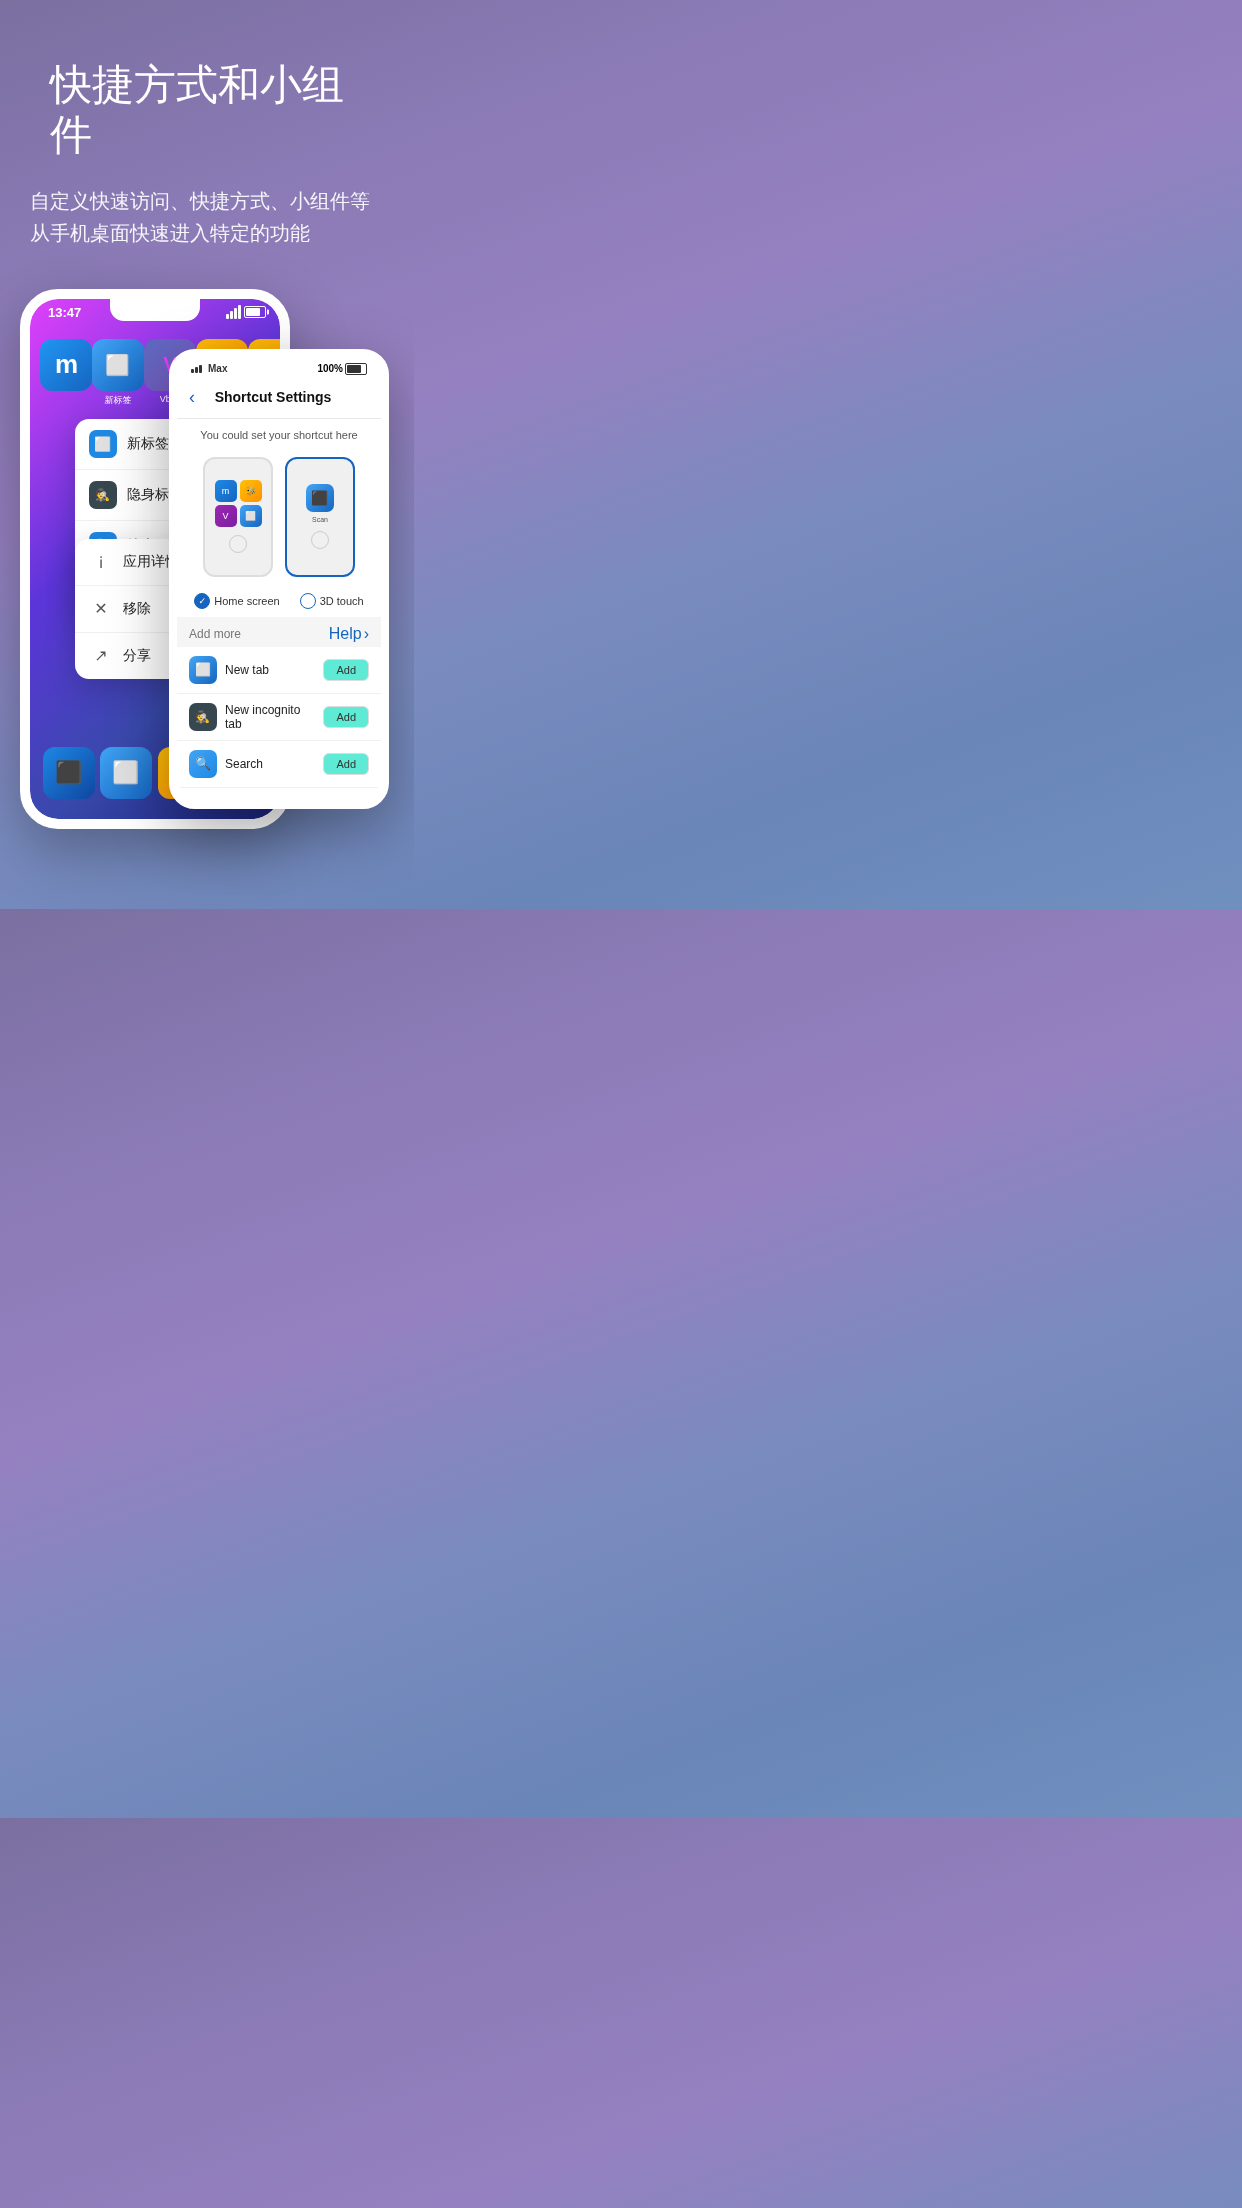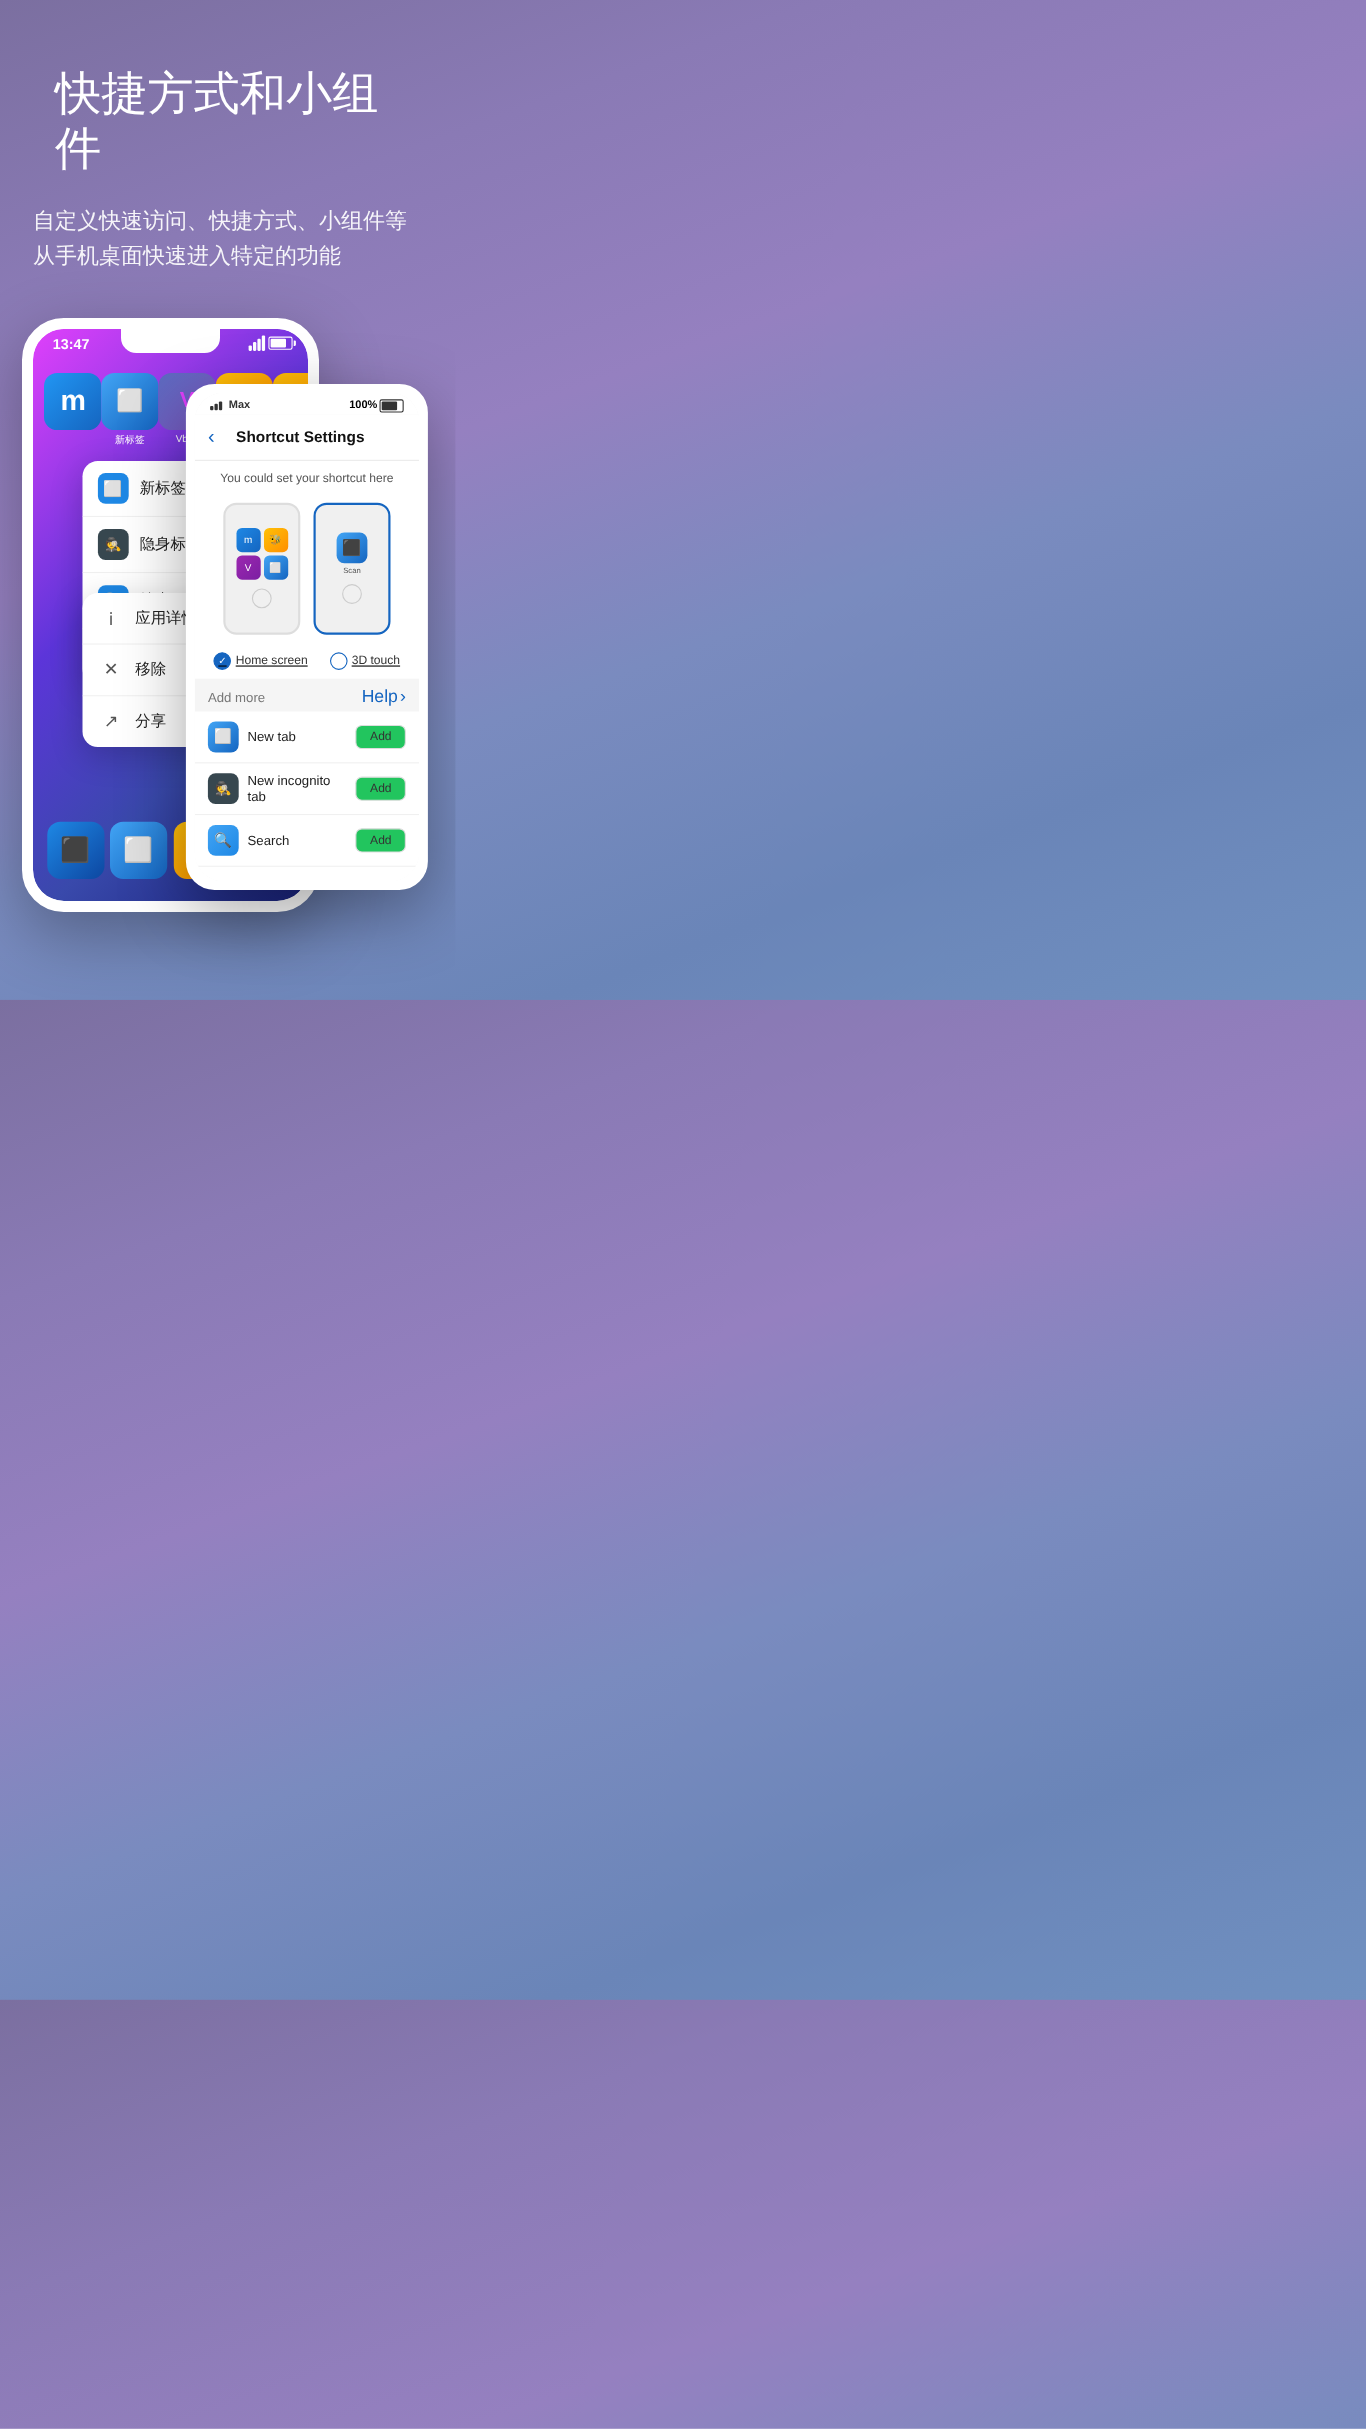--- a/index.html
+++ b/index.html
@@ -474,21 +474,20 @@
       color: #555;
     }
 
     
     .radio-options {
       display: flex;
       justify-content: center;
       gap: 20px;
       padding: 8px 12px;
       background: white;
-      text-decoration: underline;
     }
 
     .radio-option {
       display: flex;
       align-items: center;
       gap: 4px;
       font-size: 11px;
       color: #333;
     }
 
@@ -560,21 +559,21 @@
       flex-shrink: 0;
     }
 
     .shortcut-item-label {
       font-size: 12px;
       color: #222;
       flex: 1;
     }
 
     .add-btn {
-      background: #22c55e;
+      background: #5eead4;
       border: 1px solid #ddd;
       border-radius: 6px;
       padding: 4px 12px;
       font-size: 11px;
       color: #333;
       font-weight: 500;
     }
 
     
     .icon-new-tab { background: linear-gradient(135deg, #42a5f5, #1565C0); color: white; }

